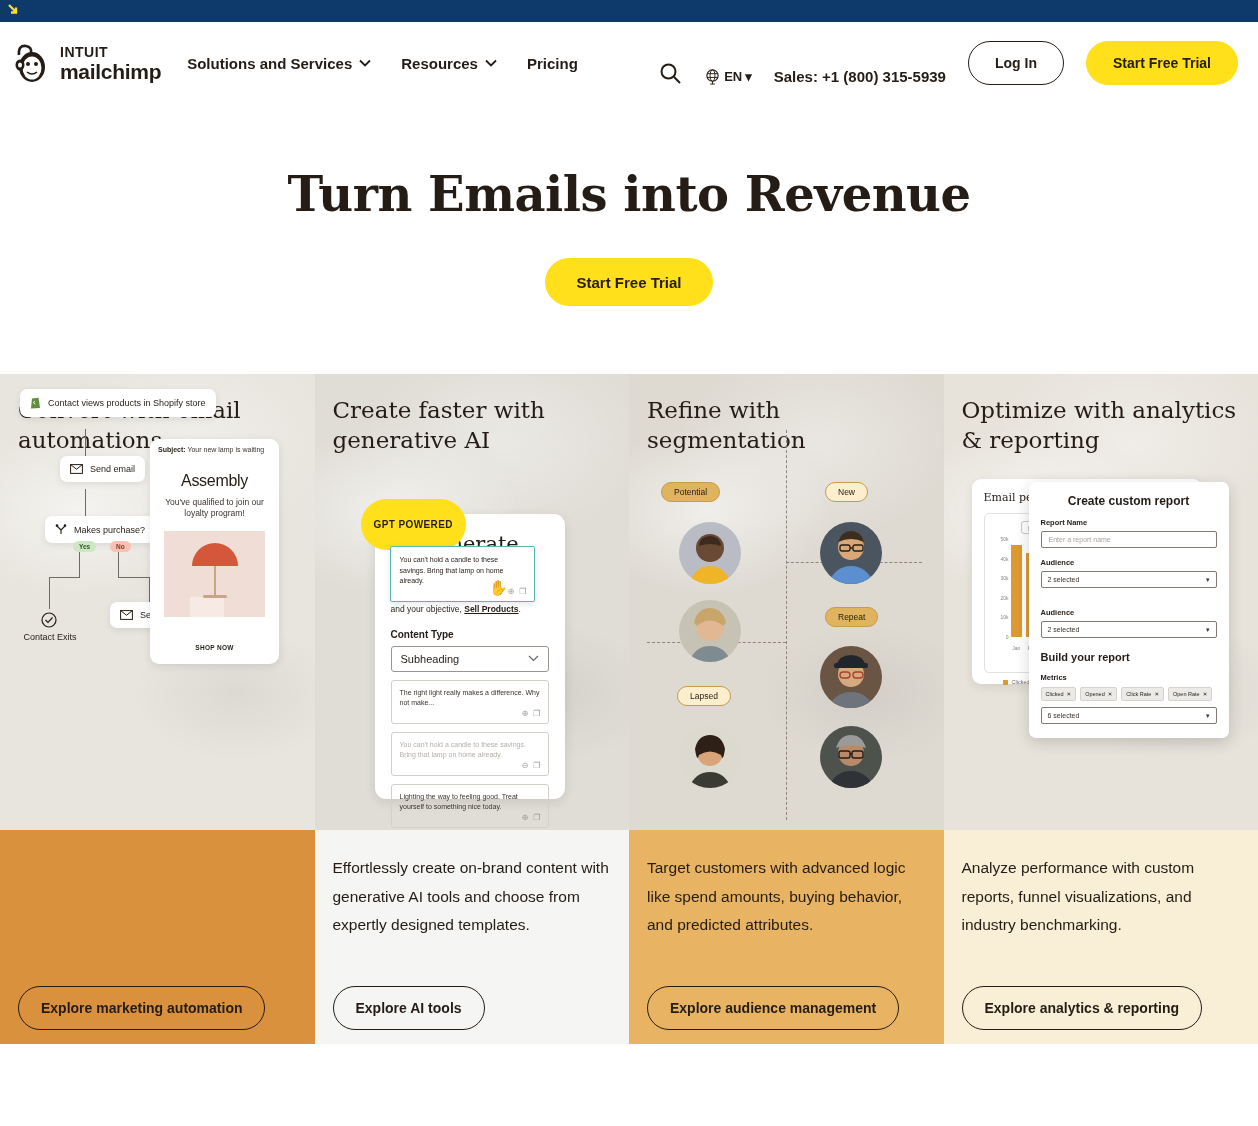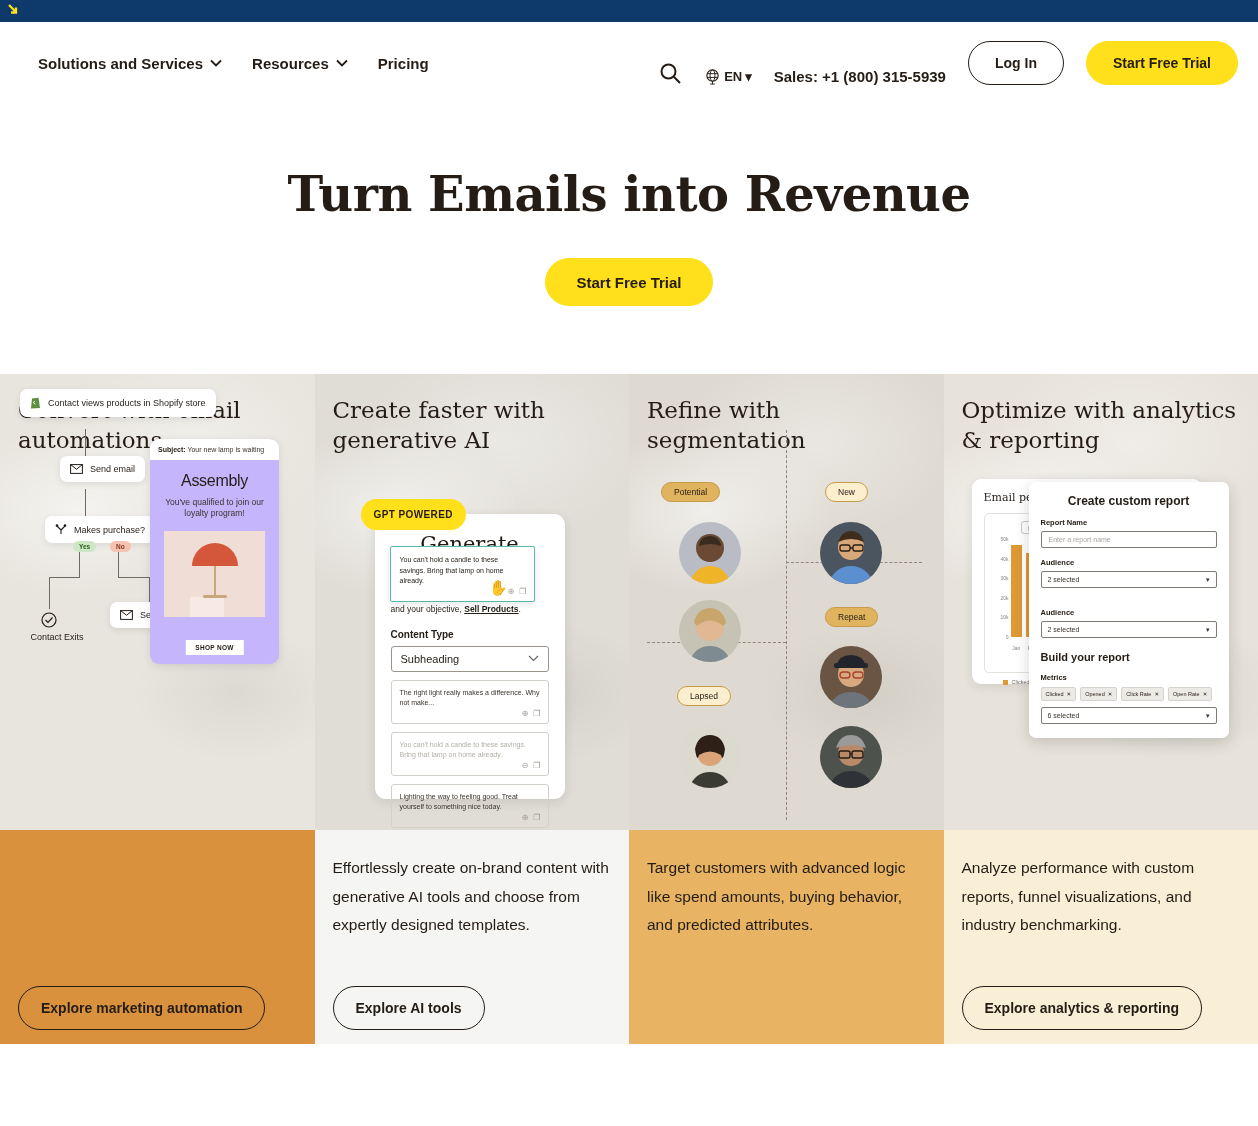--- a/index.html
+++ b/index.html
@@ -105,53 +105,53 @@
     position: absolute; background: #fff; border-radius: 7px;
     box-shadow: 0 2px 7px rgba(0,0,0,.09);
     display: flex; align-items: center; gap: 7px;
     font-size: 9px; color: #241c15; padding: 8px 10px; white-space: nowrap;
   }
   .n-shopify { left: 20px; top: 15px; }
   .n-send    { left: 60px; top: 82px; }
   .n-branch  { left: 45px; top: 142px; }
   .n-remind  { left: 110px; top: 228px; }
   .flow-line { position: absolute; background: #6f6a63; }
-  .exit-lbl { position: absolute; left: 22px; top: 258px; font-size: 9px; color: #241c15; text-align:center; width:56px;margin-left:7px;}
+  .exit-lbl { position: absolute; left: 22px; top: 258px; font-size: 9px; color: #241c15; text-align:center; width:56px;}
   .exit-circ { position: absolute; left: 41px; top: 238px; width: 16px; height: 16px; }
   .pill-yes, .pill-no {
     position: absolute; font-size: 6.5px; border-radius: 999px;
     padding: 2px 6px; font-weight: 600;
   }
   .pill-yes { background: #CDE7C4; color: #2c5c1d; left: 73px; top: 167px; }
   .pill-no  { background: #F6C2B2; color: #8a3a22; left: 110px; top: 167px; }
 
   .email-mock {
     position: absolute; left: 150px; top: 65px; width: 129px; height: 225px;
-    background: #c4b5fd; border-radius: 9px; overflow: hidden;
+    background: #ffffff; border-radius: 9px; overflow: hidden;
     box-shadow: 0 2px 9px rgba(0,0,0,.10); z-index: 3;
   }
   .em-subject { background: #fff; padding: 7px 8px; font-size: 7px; color: #3a332c; }
   .em-subject b { font-weight: 700; color: #241c15; }
   .em-brand { text-align: center; font-size: 16px; margin-top: 12px; letter-spacing: -.3px; color:#241c15;}
   .em-sub { text-align: center; font-size: 8.5px; line-height: 1.35; margin-top: 7px; color: #3a332c; padding: 0 10px;}
   .em-img { margin: 11px 14px 0; height: 86px; background: #F0DDD6; position: relative; }
   .lamp-shade { position: absolute; left: 50%; top: 12px; transform: translateX(-50%);
     width: 46px; height: 23px; background: #D4573C; border-radius: 23px 23px 0 0; }
   .lamp-stem { position: absolute; left: 50%; top: 35px; transform: translateX(-50%);
     width: 2px; height: 30px; background: #C9A77E; }
   .lamp-base { position: absolute; left: 50%; top: 64px; transform: translateX(-50%);
     width: 24px; height: 3px; background: #C9A77E; border-radius: 2px; }
   .lamp-block { position: absolute; left: 26px; bottom: 0; width: 34px; height: 20px; background: #F7EAE4; }
   .shop-now { position: absolute; left: 50%; bottom: 9px; transform: translateX(-50%);
     background: #fff; font-size: 6.5px; font-weight: 700; padding: 4px 10px; letter-spacing: .3px; }
 
   
   .gpt-badge {
     position: absolute; left: 46px; top: 125px; z-index: 4;
-    background: #FFE01B; border-radius: 999px; padding: 10px 13px;
+    background: #FFE01B; border-radius: 999px; padding: 20px 13px;
     font-size: 10px; font-weight: 700; letter-spacing: .4px;
   }
   .gen-panel {
     position: absolute; left: 60px; top: 140px; width: 190px; height: 285px;
     background: #fff; border-radius: 11px; box-shadow: 0 3px 12px rgba(0,0,0,.10);
     z-index: 3; padding: 18px 16px 0;
   }
   .gen-title { font-family: "DejaVu Serif", serif; font-size: 21px; text-align: center; }
   .gen-desc { font-size: 8.5px; line-height: 1.5; margin-top: 10px; color: #241c15; }
   .gen-desc u { font-weight: 700; }
@@ -248,20 +248,36 @@
 </head>
 <body>
 
 <div class="navy-strip">
   <svg class="arrow-ico" viewBox="0 0 16 16">
     <path d="M3 3 L10 10 M10 5.5 L10 10.5 L5 10.5" stroke="#FFE01B" stroke-width="2.3" fill="none"></path>
   </svg>
 </div>
 
 <header class="site-header">
+  <div class="logo-wrap">
+    <svg class="logo-mark" viewBox="0 0 40 44">
+      <ellipse cx="20" cy="26" rx="13" ry="15" fill="#241c15"></ellipse>
+      <ellipse cx="20" cy="27" rx="9.5" ry="11.5" fill="#fff"></ellipse>
+      <circle cx="16" cy="23" r="2" fill="#241c15"></circle>
+      <circle cx="24" cy="23" r="2" fill="#241c15"></circle>
+      <path d="M15 31 Q20 35 25 31" stroke="#241c15" stroke-width="1.6" fill="none"></path>
+      <path d="M7 14 Q6 4 14 5 Q20 6 19 12" stroke="#241c15" stroke-width="2.6" fill="none"></path>
+      <ellipse cx="8" cy="24" rx="4.5" ry="5.5" fill="#241c15"></ellipse>
+      <ellipse cx="8" cy="24" rx="2" ry="2.6" fill="#fff"></ellipse>
+    </svg>
+    <div class="logo-text">
+      <span class="logo-intuit">INTUIT</span>
+      <span class="logo-mailchimp">mailchimp</span>
+    </div>
+  </div>
 
   <nav class="main-nav">
     <div class="nav-item">
       <span>Solutions and Services</span>
       <svg class="chev" viewBox="0 0 12 8">
           <path d="M1 1.5 L6 6.5 L11 1.5" stroke="#241c15" stroke-width="1.8" fill="none"></path>
         </svg>
     </div>
     <div class="nav-item">
       <span>Resources</span>
@@ -609,18 +625,19 @@
 <section class="blurbs">
   <div class="blurb b1">
     <div class="btn btn-outline">Explore marketing automation</div>
   </div>
   <div class="blurb b2">
     <p>Effortlessly create on-brand content with generative AI tools and choose from expertly designed templates.</p>
     <div class="btn btn-outline">Explore AI tools</div>
   </div>
   <div class="blurb b3">
     <p>Target customers with advanced logic like spend amounts, buying behavior, and predicted attributes.</p>
+    <div class="btn btn-outline">Explore audience management</div>
   </div>
   <div class="blurb b4">
     <p>Analyze performance with custom reports, funnel visualizations, and industry benchmarking.</p>
     <div class="btn btn-outline">Explore analytics &amp; reporting</div>
   </div>
 </section>
 
 </body></html>

